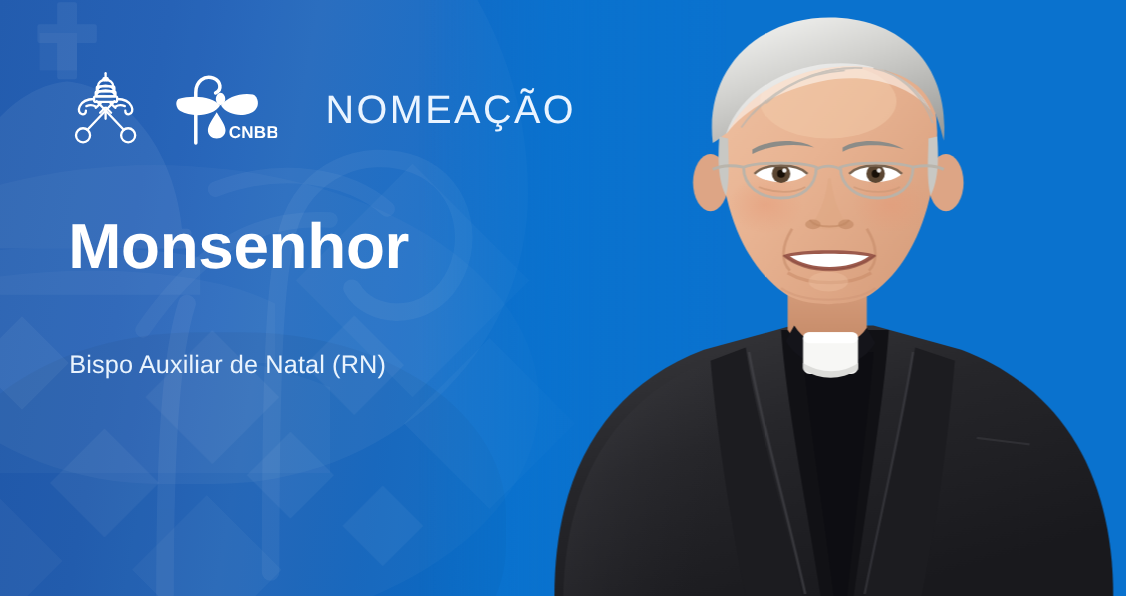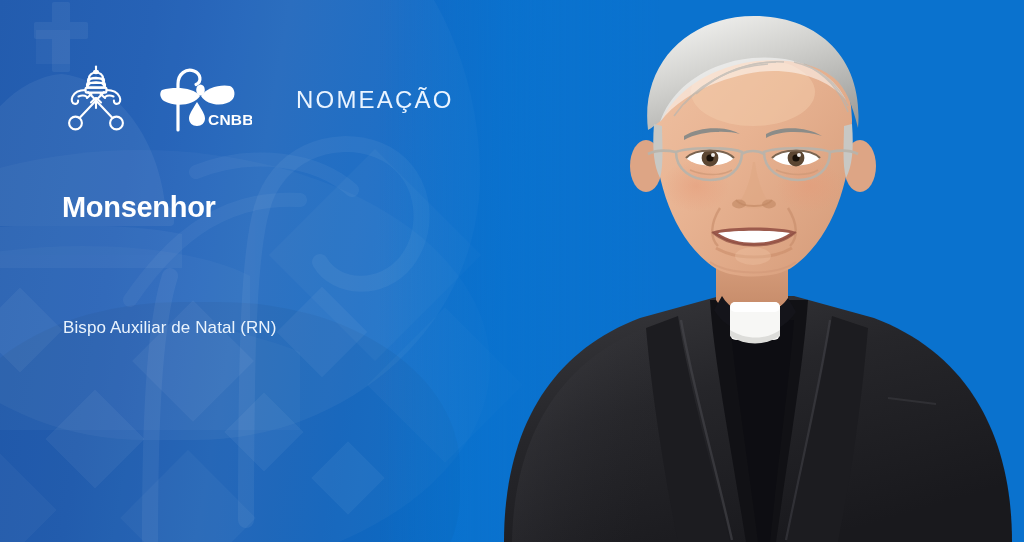--- a/index.html
+++ b/index.html
@@ -69,48 +69,48 @@
     top: 62px;
     display: flex;
     align-items: center;
     gap: 18px;
   }
   .logo-vatican { width: 72px; height: 76px; }
   .logo-cnbb { width: 96px; height: 76px; margin-left: 6px; }
   .nomeacao {
     margin-left: 26px;
     color: #eaf4ff;
-    font-size: 24px;
+    font-size: 36px;
     font-weight: 300;
     letter-spacing: 2.2px;
     line-height: 1;
     white-space: nowrap;
   }
 
   
   .headline {
     position: absolute;
     left: 62px;
     top: 190px;
     width: 520px;
   }
   .headline .line {
     color: #ffffff;
-    font-size: 29px;
+    font-size: 58px;
     font-weight: 700;
     line-height: 1.19;
     letter-spacing: -0.3px;
     white-space: nowrap;
   }
   .subtitle {
     position: absolute;
     left: 63px;
     top: 318px;
     color: #e9f3fd;
-    font-size: 17px;
+    font-size: 23px;
     font-weight: 400;
     letter-spacing: 0.1px;
     white-space: nowrap;
   }
 
   
   .portrait {
     position: absolute;
     right: 0;
     bottom: 0;

